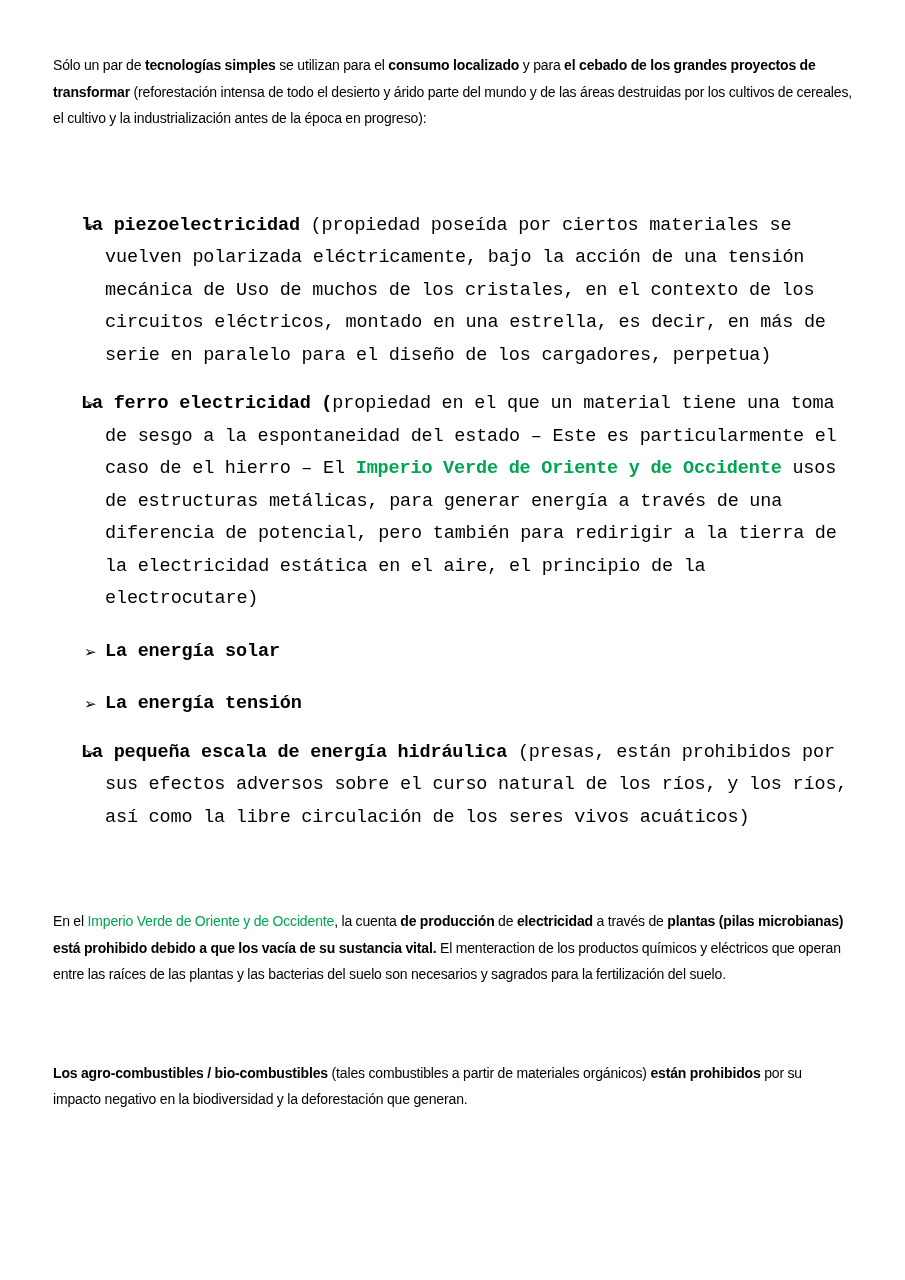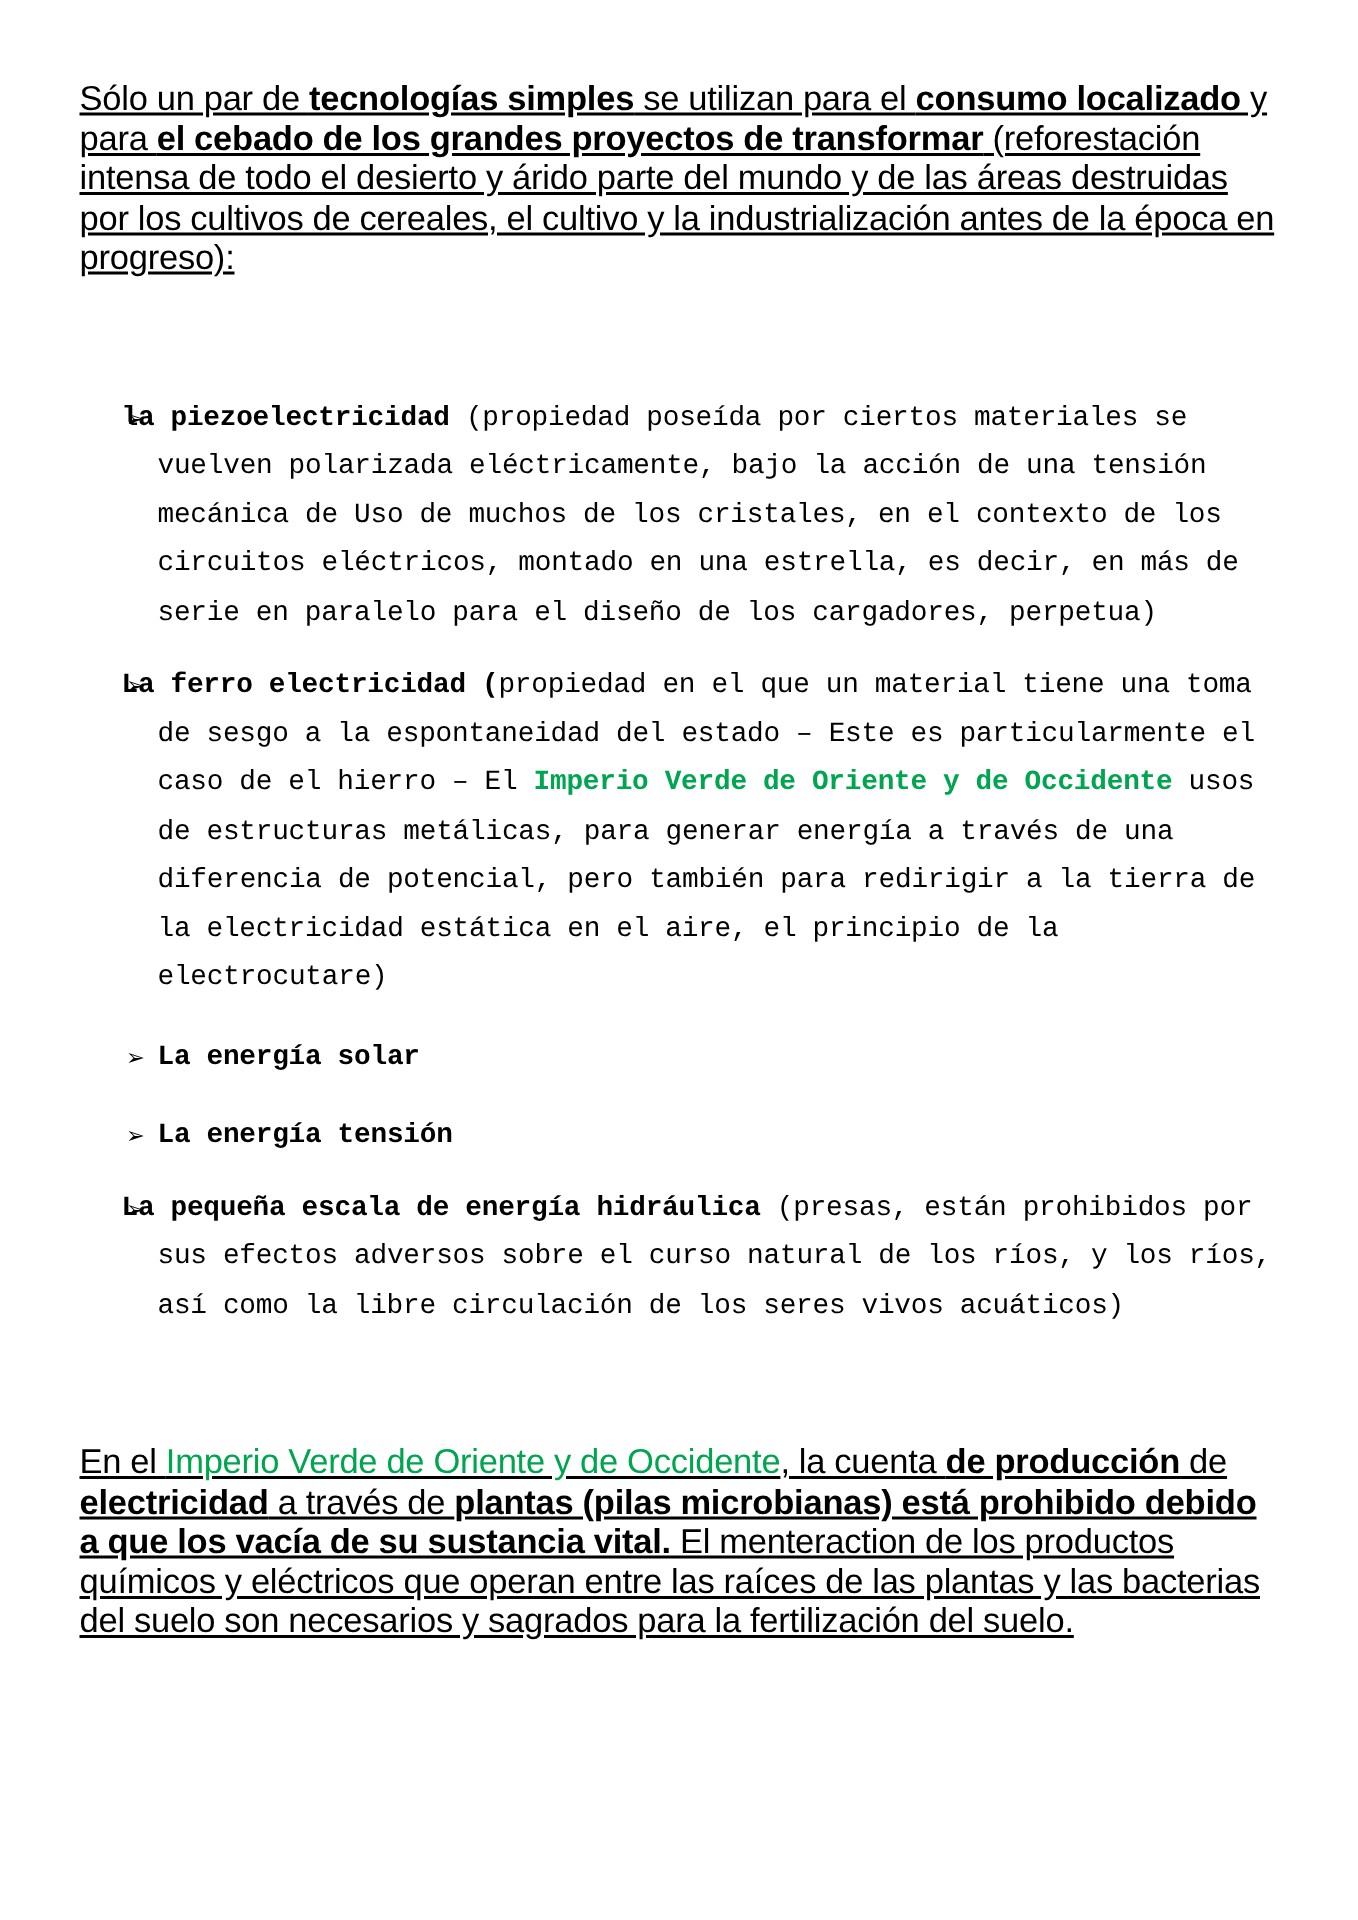--- a/index.html
+++ b/index.html
@@ -21,26 +21,25 @@
     padding: 0;
   }
   .doc-body {
     position: absolute;
     left: 53px;
     top: 52px;
     width: 800px;
   }
   p.para {
     margin: 0;
-    font-size: 23px;
+    font-size: 14px;
     line-height: 26.5px;
     letter-spacing: -0.15px;
     word-spacing: -0.2px;
     text-align: left;
-    text-decoration: underline;
   }
   .gap-large { height: 78px; }
   .gap-mid   { height: 74px; }
   .gap-final { height: 72px; }
 
   ul.bullets {
     list-style: none;
     margin: 0;
     padding: 0;
   }
@@ -107,15 +106,16 @@
           <span class="btext"><span class="b">La pequeña escala de energía hidráulica</span><span> (presas, están prohibidos por sus efectos adversos sobre el curso natural de los ríos, y los ríos, así como la libre circulación de los seres vivos acuáticos)</span></span>
         </li>
       </ul>
 
     <div class="gap-mid"></div>
 
     <p class="para"><span>En el </span><span class="green">Imperio Verde de Oriente y de Occidente</span><span>, la cuenta </span><span class="b">de producción</span><span> de </span><span class="b">electricidad</span><span> a través de </span><span class="b">plantas (pilas microbianas) está prohibido debido a que los vacía de su sustancia vital.</span><span> El menteraction de los productos químicos y eléctricos que operan entre las raíces de las plantas y las bacterias del suelo son necesarios y sagrados para la fertilización del suelo.</span></p>
 
     <div class="gap-final"></div>
 
+    <p class="para"><span class="b">Los agro-combustibles / bio-combustibles</span><span> (tales combustibles a partir de materiales orgánicos) </span><span class="b">están prohibidos</span><span> por su impacto negativo en la biodiversidad y la deforestación que generan.</span></p>
 
   </div>
 </div>
 
 </body></html>

